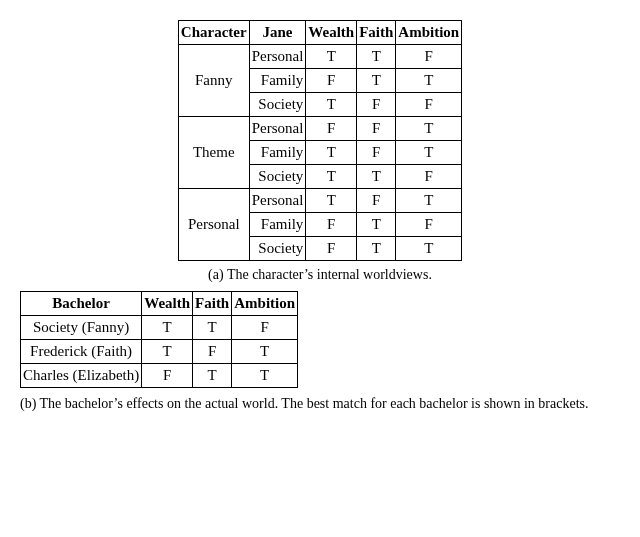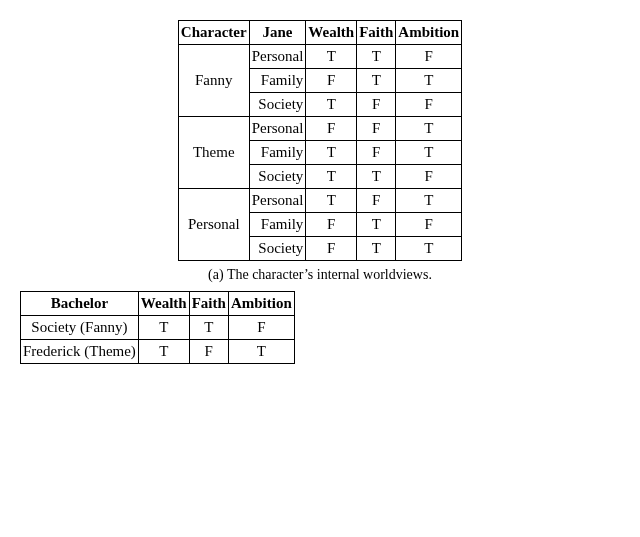--- a/index.html
+++ b/index.html
@@ -156,20 +156,27 @@
       </tr>
     </thead>
     <tbody id="table2-body">
     <tr>
           <td>Society (Fanny)</td>
           <td>T</td>
           <td>T</td>
           <td>F</td>
         </tr>
         <tr>
-          <td>Frederick (Theme)</td>
+          <td>Frederick (Faith)</td>
           <td>T</td>
           <td>F</td>
           <td>T</td>
         </tr>
+        <tr>
+          <td>Charles (Elizabeth)</td>
+          <td>F</td>
+          <td>T</td>
+          <td>T</td>
+        </tr>
       </tbody>
   </table>
+  <div class="bottom-caption">(b) The bachelor’s effects on the actual world. The best match for each bachelor is shown in brackets.</div>
 </div>
 
 </body></html>

